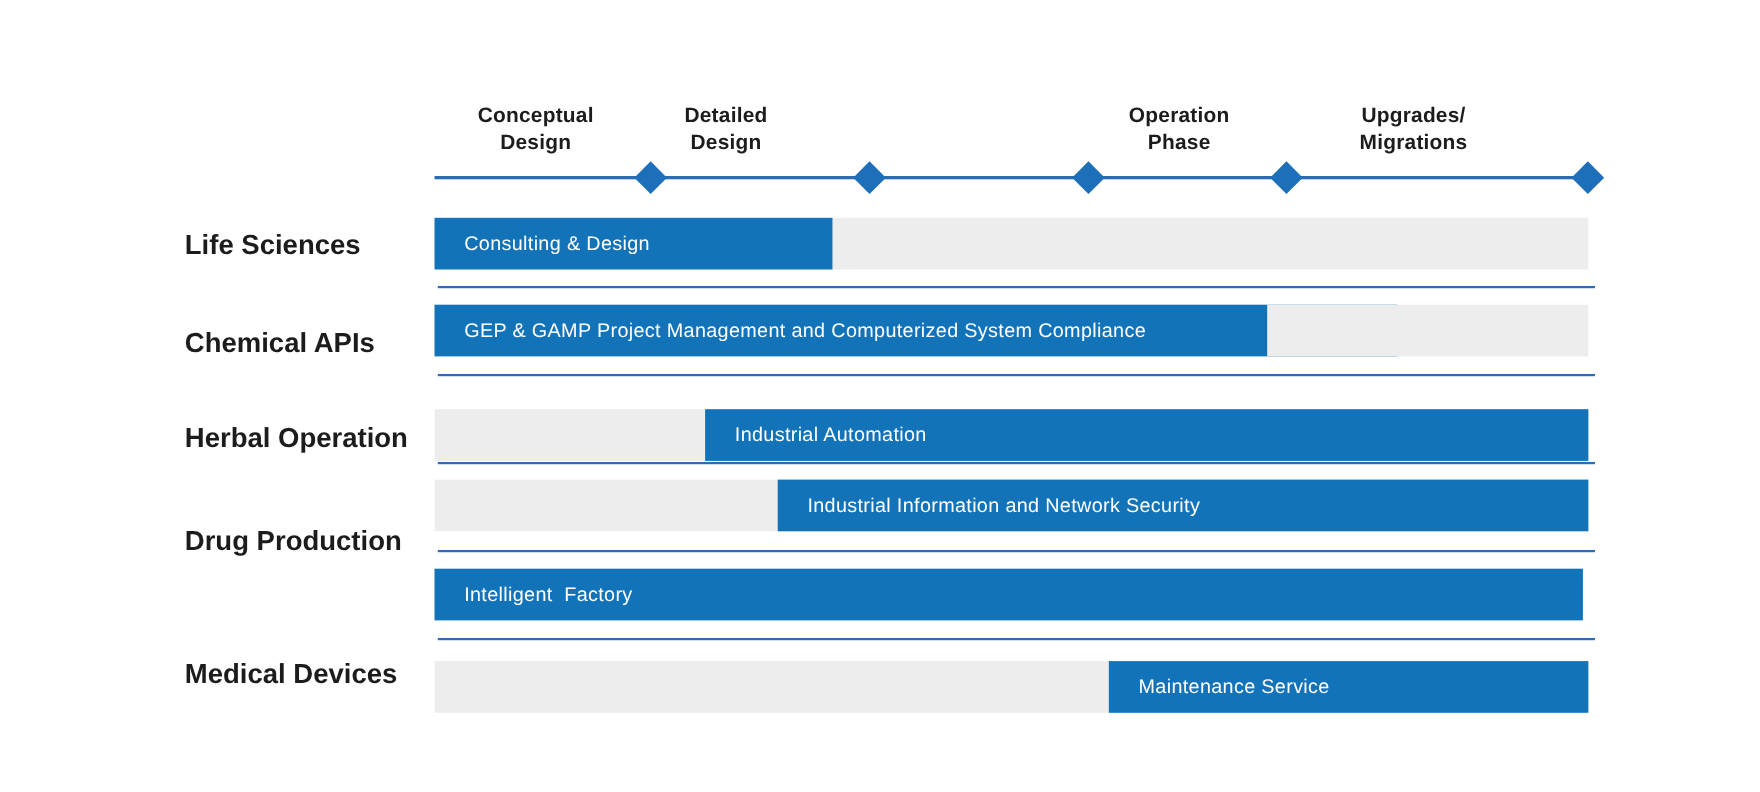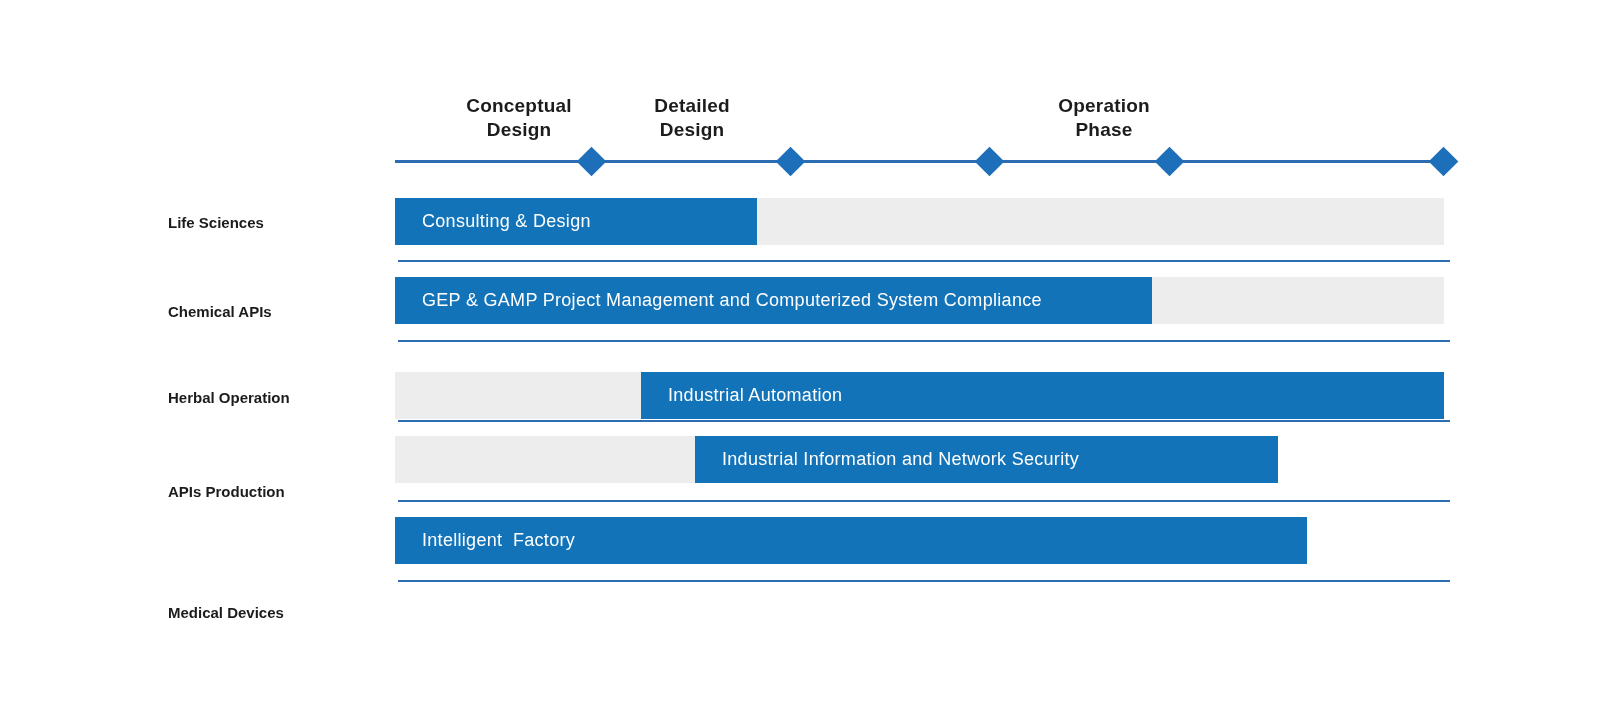--- a/index.html
+++ b/index.html
@@ -6,34 +6,34 @@
   body{
     width:1600px;height:720px;position:relative;background:#ffffff;
     font-family:"Liberation Sans", sans-serif;overflow:hidden;
   }
   .canvas{position:absolute;inset:0;}
 
   
   .phase-label{
     position:absolute;top:94px;transform:translateX(-50%);
     text-align:center;font-size:19px;font-weight:bold;color:#1c1c1c;
-    line-height:24px;white-space:pre-line;letter-spacing:.2px;margin-left:32px;
+    line-height:24px;white-space:pre-line;letter-spacing:.2px;
   }
   .axis-line{
     position:absolute;left:395px;top:160px;width:1049px;height:3px;
     background:#2b6cb3;
   }
   .diamond{
     position:absolute;width:21px;height:21px;background:#1e6fba;
     transform:rotate(45deg);top:151px;
   }
 
   
   .category-label{
-    position:absolute;left:168px;font-size:15px;font-weight:bold;
+    position:absolute;left:168px;font-size:25px;font-weight:bold;
     color:#1c1c1c;line-height:24px;white-space:nowrap;
   }
 
   
   .chart-area{position:absolute;left:395px;top:0;width:1049px;height:720px;}
   .bar-row{position:absolute;left:0;width:1049px;height:47px;}
   .seg{position:absolute;top:0;height:47px;}
   .seg.blue{background:#1273b9;}
   .seg.gray{background:#ededed;}
   .seg .bar-text{
@@ -48,32 +48,34 @@
 <body>
 
 <div class="canvas">
 
   <div class="phase-label" style="left:487px">Conceptual
 Design</div>
   <div class="phase-label" style="left:660px">Detailed
 Design</div>
   <div class="phase-label" style="left:1072px">Operation
 Phase</div>
+  <div class="phase-label" style="left:1285px">Upgrades/
+Migrations</div>
 
   <div class="axis-line"></div>
   <div class="diamond" style="left:581px"></div>
   <div class="diamond" style="left:780px"></div>
   <div class="diamond" style="left:979px"></div>
   <div class="diamond" style="left:1159px"></div>
   <div class="diamond" style="left:1433px"></div>
 
   <div class="category-label" style="top:211px">Life Sciences</div>
   <div class="category-label" style="top:300px">Chemical APIs</div>
   <div class="category-label" style="top:386px">Herbal Operation</div>
-  <div class="category-label" style="top:480px">APIs Production</div>
+  <div class="category-label" style="top:480px">Drug Production</div>
   <div class="category-label" style="top:601px">Medical Devices</div>
 
   <div class="chart-area">
 
     <div class="bar-row" style="top:198px">
       <div class="seg blue" style="left:0;width:362px">
         <span class="bar-text">Consulting &amp; Design</span>
       </div>
       <div class="seg gray" style="left:362px;width:687px"></div>
     </div>
@@ -87,31 +89,37 @@
 
     <div class="bar-row" style="top:372px">
       <div class="seg gray" style="left:0;width:246px"></div>
       <div class="seg blue" style="left:246px;width:803px">
         <span class="bar-text">Industrial Automation</span>
       </div>
     </div>
 
     <div class="bar-row" style="top:436px">
       <div class="seg gray" style="left:0;width:312px"></div>
-      <div class="seg blue" style="left:300px;width:583px">
+      <div class="seg blue" style="left:312px;width:737px">
         <span class="bar-text">Industrial Information and Network Security</span>
       </div>
     </div>
 
     <div class="bar-row" style="top:517px">
-      <div class="seg blue" style="left:0;width:912px">
+      <div class="seg blue" style="left:0;width:1044px">
         <span class="bar-text">Intelligent  Factory</span>
       </div>
     </div>
 
+    <div class="bar-row" style="top:601px">
+      <div class="seg gray" style="left:0;width:613px"></div>
+      <div class="seg blue" style="left:613px;width:436px">
+        <span class="bar-text">Maintenance Service</span>
+      </div>
+    </div>
 
   </div>
 
   <div class="separator" style="top:260px"></div>
   <div class="separator" style="top:340px"></div>
   <div class="separator" style="top:420px"></div>
   <div class="separator" style="top:500px"></div>
   <div class="separator" style="top:580px"></div>
 
 </div>

